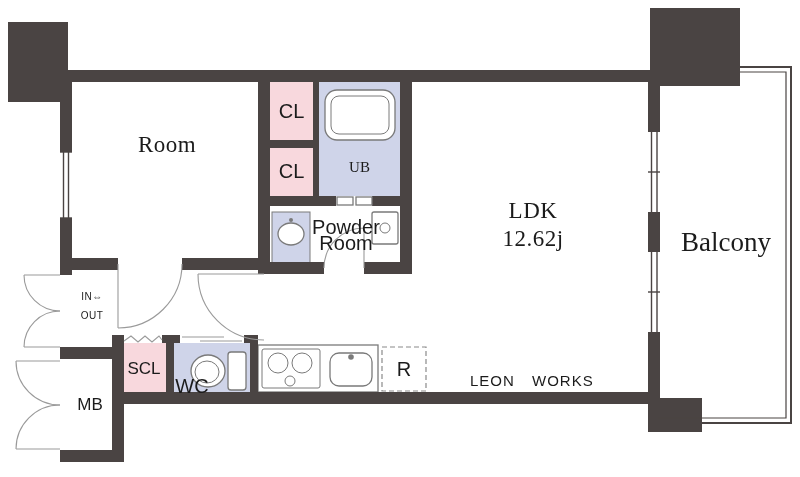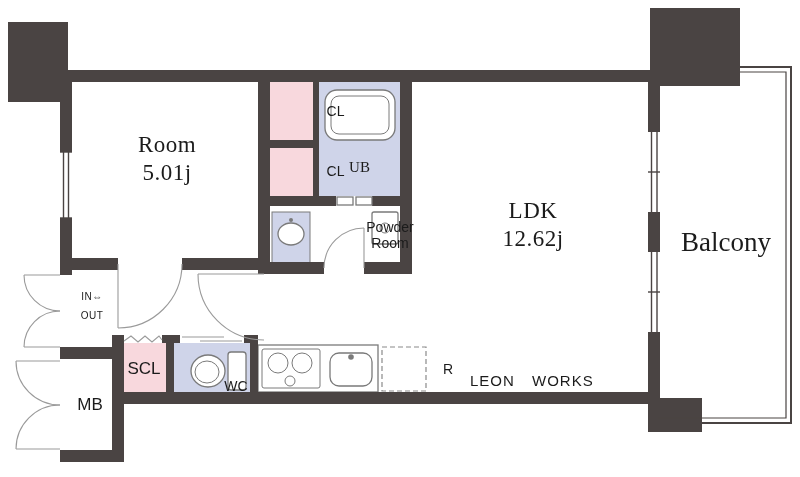--- a/index.html
+++ b/index.html
@@ -7,21 +7,21 @@
     --fixture-line:#7a7a7a; --background:#ffffff;
   }
   html,body{margin:0;padding:0;background:#fff;}
   .plan{position:relative;width:800px;height:477px;background:var(--background);
         font-family:"Liberation Sans","DejaVu Sans",sans-serif;color:#1b1b1b;overflow:hidden;}
   .plan svg{position:absolute;left:0;top:0;}
   .lbl{position:absolute;text-align:center;white-space:nowrap;}
   .serif{font-family:"Liberation Serif","DejaVu Serif",serif;}
   .big{font-size:23px;line-height:28px;letter-spacing:.5px;}
   .bal{font-size:27px;line-height:24px;}
-  .sm{font-size:14px;line-height:16px;padding-left:44px;}
+  .sm{font-size:20px;line-height:16px;}
   .xs{font-size:17px;line-height:15px;}
   .inout{font-size:10px;line-height:19px;letter-spacing:.5px;}
   .ubl{font-size:15px;line-height:17px;font-family:Liberation Serif, serif;}
   .brand{font-size:15px;letter-spacing:1px;word-spacing:12px;text-align:left;}
   
   .w{fill:var(--wall);}
   .pk{fill:var(--closet);}
   .lv{fill:var(--wet-area);}
   .fx{fill:#fff;stroke:var(--fixture-line);stroke-width:1.3;}
   .fxl{fill:none;stroke:var(--fixture-line);stroke-width:1;}
@@ -162,21 +162,20 @@
     </g>
 
     <g>
       <path class="rail" stroke-width="2" d="M 740 67 H 791 V 423 H 658"></path>
       <path class="rail" stroke-width="1.2" d="M 740 72 H 786 V 418 H 658"></path>
     </g>
   </svg>
 
   <div class="lbl serif big" style="left:77px;top:131px;width:180px">
     <div>Room</div>
-    <div>5.01j</div>
   </div>
 
   <div class="lbl serif big" style="left:433px;top:197px;width:200px">
     <div>LDK</div>
     <div>12.62j</div>
   </div>
 
   <div class="lbl serif bal" style="left:662px;top:230px;width:128px">Balcony</div>
 
   <div class="lbl sm" style="left:298px;top:219px;width:96px">

